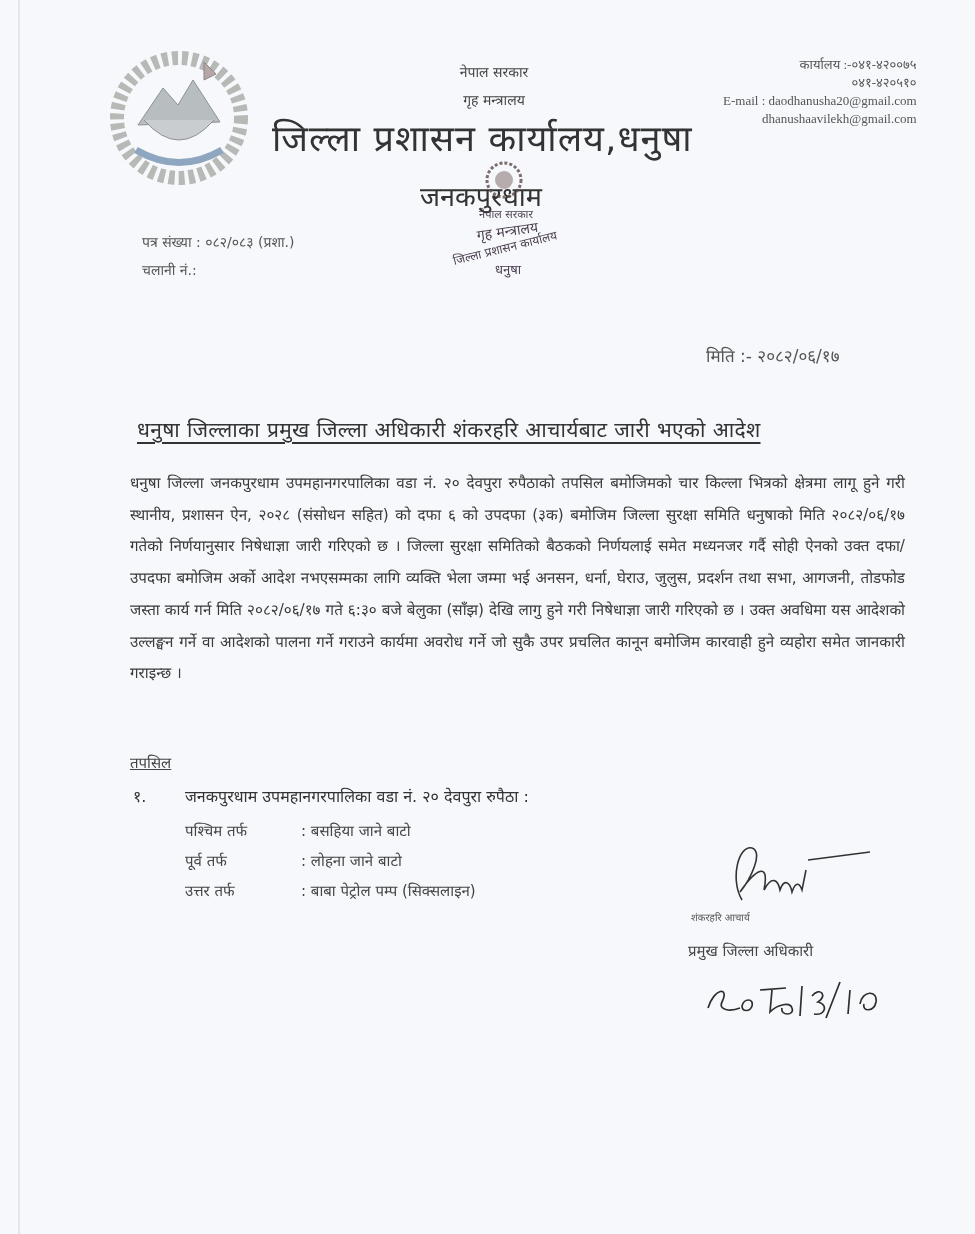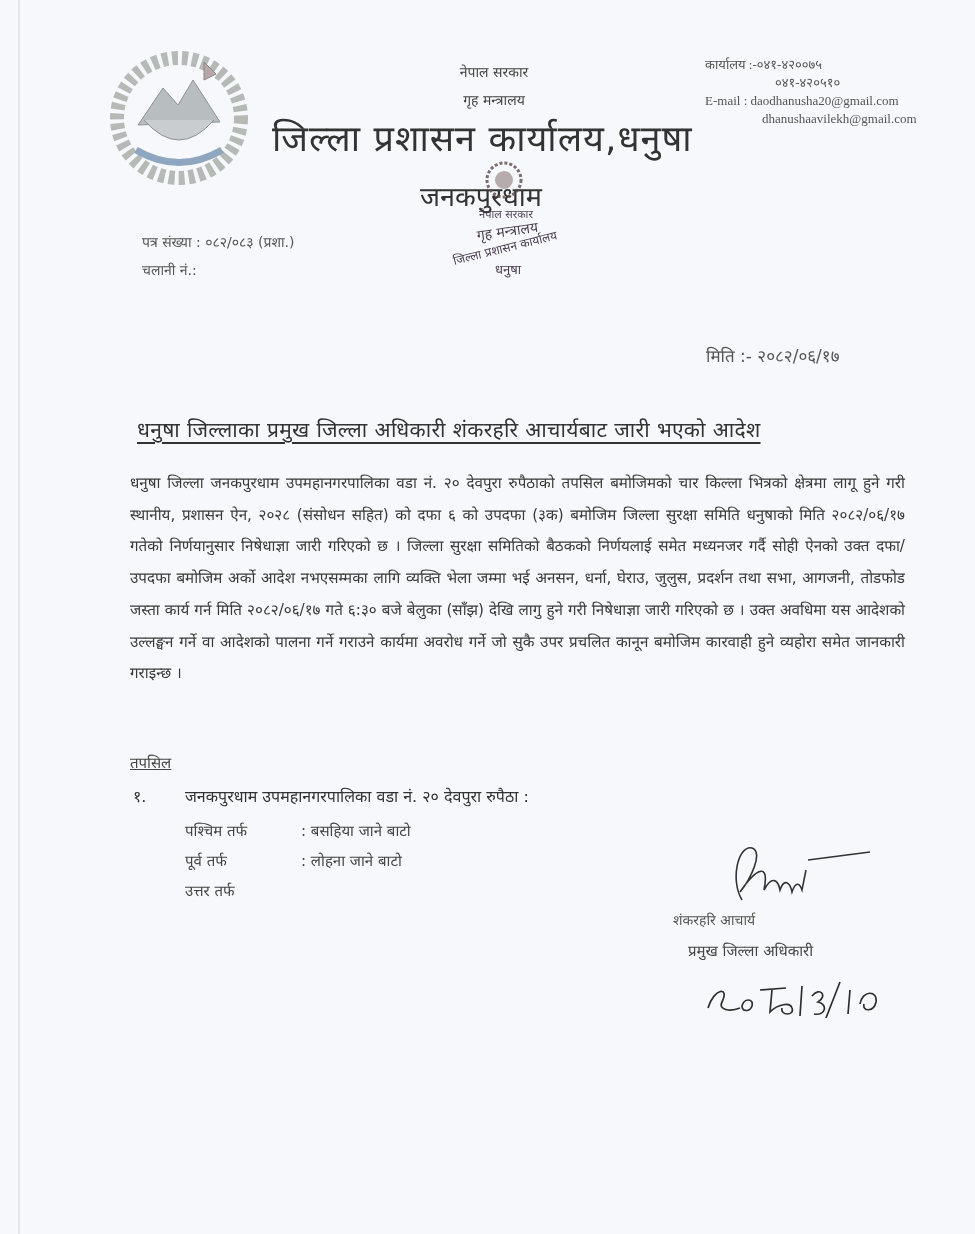--- a/index.html
+++ b/index.html
@@ -10,21 +10,21 @@
   .page { position:absolute; left:0; top:0; width:860px; height:1234px; }
   .scan-edge { position:absolute; left:18px; top:0; width:2px; height:1234px; background:#e6e6ea; }
 
   .emblem { position:absolute; left:108px; top:50px; width:142px; height:135px; }
 
   .gov { position:absolute; left:446px; top:58px; font-size:14px; color:#444; line-height:28px; text-align:center; width:96px; }
   .office-title { position:absolute; left:272px; top:113px; font-size:36px; color:#333; letter-spacing:1px; white-space:nowrap; }
   .city { position:absolute; left:420px; top:177px; font-size:27px; color:#333; white-space:nowrap; }
 
   .contact { position:absolute; left:705px; top:56px; font-family:"Liberation Serif", serif; font-size:13px; color:#555; line-height:18px; }
-  .contact .row { white-space:nowrap; }
+  .contact .row { white-space:nowrap;text-align:right; }
   .contact .indent1 { padding-left:70px; font-size:13px; }
   .contact .indent2 { padding-left:57px; }
 
   .stamp { position:absolute; left:440px; top:160px; width:130px; height:125px; }
 
   .ref { position:absolute; left:133px; top:228px; font-size:14px; color:#555; line-height:28px;margin-left:9px; }
 
   .date { position:absolute; left:706px; top:344px; font-size:17px; color:#555; white-space:nowrap; }
 
   .subject { position:absolute; left:137px; top:406px; font-size:21px; color:#333; text-decoration:underline; text-underline-offset:5px; white-space:nowrap; letter-spacing:0.3px;margin-top:9px; }
@@ -32,21 +32,21 @@
   .body-text { position:absolute; left:130px; top:468px; width:775px; font-size:15.2px; line-height:31.7px; color:#3a3a3a; text-align:justify; }
 
   .tapasil-label { position:absolute; left:130px; top:752px; font-size:15px; color:#444; text-decoration:underline; }
   .item-num { position:absolute; left:133px; top:785px; font-size:16px; color:#333; }
   .item-title { position:absolute; left:185px; top:785px; font-size:16px; color:#333; white-space:nowrap; }
   .bounds { position:absolute; left:185px; top:816px; font-size:15px; color:#444; line-height:30px; }
   .bounds .b-row { display:flex; }
   .bounds .b-dir { width:116px; }
 
   .signature { position:absolute; left:720px; top:840px; width:160px; height:75px; }
-  .sig-name { position:absolute; left:673px; top:910px; font-size:14px; color:#555; white-space:nowrap; }
+  .sig-name { position:absolute; left:691px; top:910px; font-size:10px; color:#555; white-space:nowrap; }
   .sig-title { position:absolute; left:688px; top:940px; font-size:15px; color:#444; white-space:nowrap; }
   .hand-date { position:absolute; left:700px; top:968px; width:210px; height:55px; }
 </style>
 </head>
 <body>
 
 <div class="page">
   <div class="scan-edge"></div>
 
   <svg class="emblem" viewBox="0 0 142 135">
@@ -110,20 +110,21 @@
     <div class="b-row">
       <span class="b-dir">पश्चिम तर्फ</span>
       <span>: बसहिया जाने बाटो</span>
     </div>
     <div class="b-row">
       <span class="b-dir">पूर्व तर्फ</span>
       <span>: लोहना जाने बाटो</span>
     </div>
     <div class="b-row">
       <span class="b-dir">उत्तर तर्फ</span>
+      <span>: बाबा पेट्रोल पम्प (सिक्सलाइन)</span>
     </div>
   </div>
 
   <svg class="signature" viewBox="0 0 160 75">
     <path d="M22 60 C10 40, 18 5, 32 8 C44 12, 30 40, 20 52 C35 30, 50 20, 44 50 C52 35, 58 40, 60 50 C64 38, 70 42, 72 52 C76 40, 80 44, 82 50 L86 30 M88 20 L150 12" fill="none" stroke="#333" stroke-width="1.6"></path>
   </svg>
   <div class="sig-name">शंकरहरि आचार्य</div>
   <div class="sig-title">प्रमुख जिल्ला अधिकारी</div>
 
   <svg class="hand-date" viewBox="0 0 210 55">

